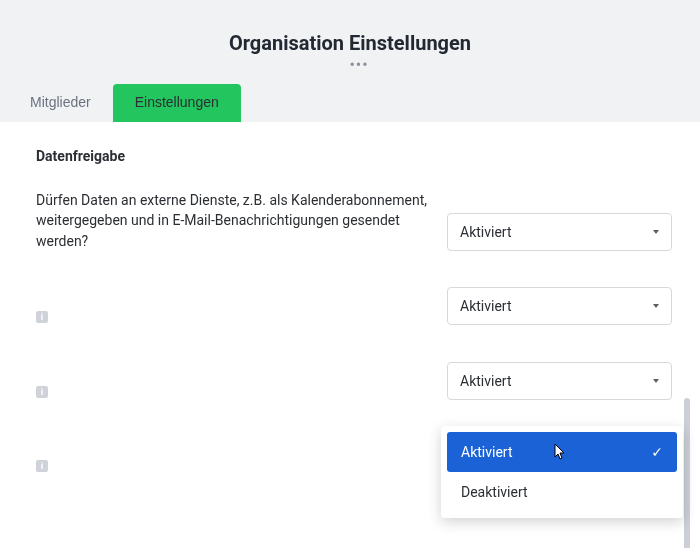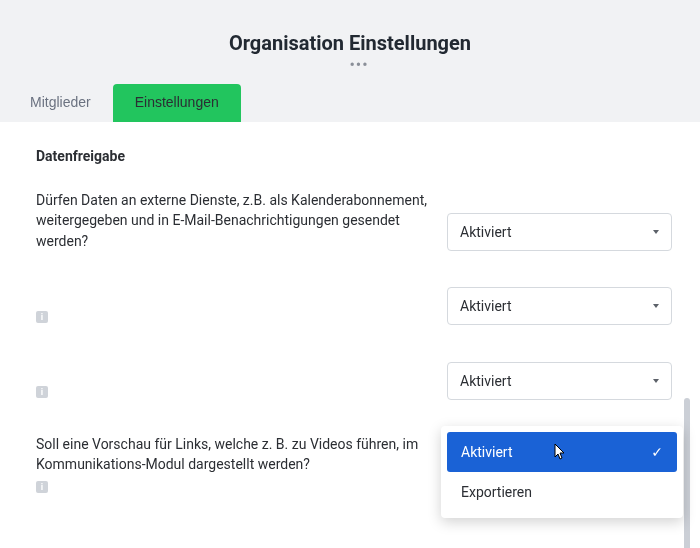--- a/index.html
+++ b/index.html
@@ -208,21 +208,21 @@
         <span class="info-icon">i</span>
       </div>
       <div class="select-box">
         <span>Aktiviert</span>
         <span class="caret"></span>
       </div>
     </div>
 
     <div class="setting-row">
       <div class="setting-label">
-        <span>Soll eine Vorschau für Links, welche z. B. zu Videos führen, im Kommunikations-Modul dargestellt werden?</span><br>
+        <br>
         <span class="info-icon">i</span>
       </div>
       <div style="width:225px"></div>
     </div>
   </div>
 
   <div class="scrollbar-track">
     <div class="scrollbar-thumb"></div>
   </div>
 
@@ -230,16 +230,16 @@
     <div class="dropdown-item selected">
       <span>Aktiviert</span>
       <span class="check-mark">✓</span>
       <span class="cursor-glyph">
         <svg width="18" height="20" viewBox="0 0 18 20">
           <path d="M6 2 L6 15 L9 12 L11 17 L13 16 L11 11 L15 11 Z" fill="#fff" stroke="#000" stroke-width="1"></path>
         </svg>
       </span>
     </div>
     <div class="dropdown-item">
-      <span>Exportieren</span>
+      <span>Deaktiviert</span>
     </div>
   </div>
 </div>
 
 </body></html>

